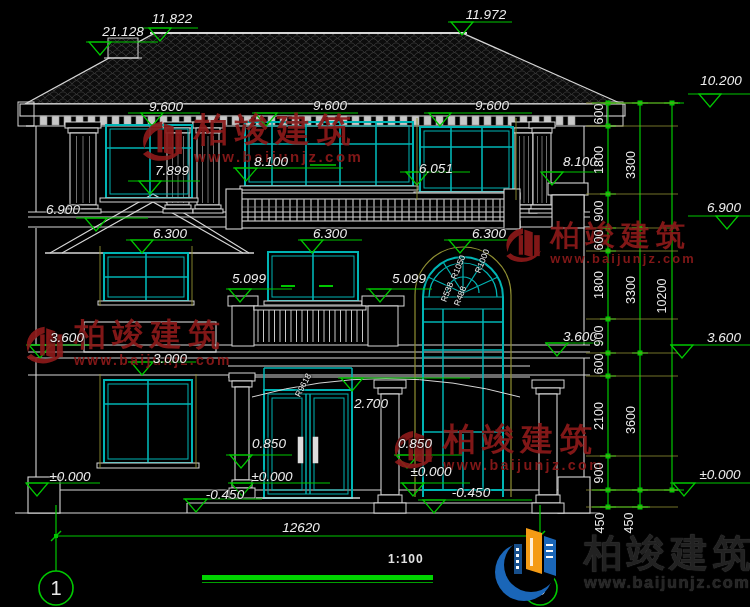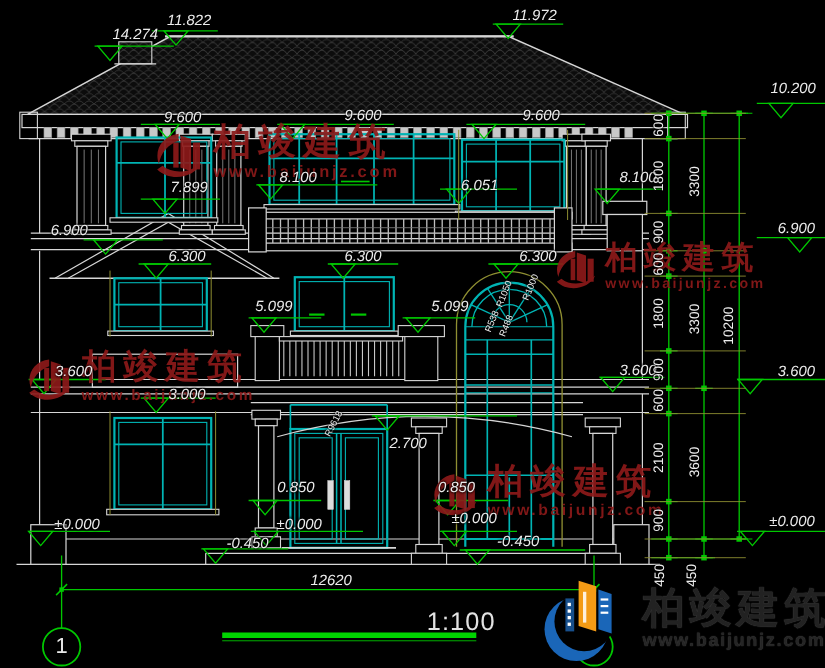--- a/index.html
+++ b/index.html
@@ -17,21 +17,21 @@
   .wm4{left:390px;top:422px;transform:scale(.95);}
   
   #labels{position:absolute;left:0;top:0;width:750px;height:607px;z-index:3;pointer-events:none;}
   .lvl,.vdim,.rad{position:absolute;transform:translate(-50%,-50%);color:#ededed;white-space:nowrap;
         font-family:"Liberation Sans",sans-serif;text-shadow:0 1px 2px #000,0 -1px 2px #000;}
   .lvl{font-size:13.5px;font-style:italic;}
   .vdim{font-size:12.5px;}
   .rad{font-size:8.5px;}
   
   .title-main{position:absolute;left:202px;top:543px;z-index:4;font-size:23px;color:#e2e2e2;letter-spacing:2px;white-space:nowrap;}
-  .title-scale{position:absolute;left:388px;top:552px;z-index:4;font-size:23px;color:#e2e2e2;letter-spacing:1px;}
+  .title-scale{position:absolute;left:388px;top:552px;z-index:4;font-size:12px;color:#e2e2e2;letter-spacing:1px;font-weight:bold;}
   .title-underline{position:absolute;left:202px;top:575px;width:231px;height:5px;background:#00d400;z-index:4;}
   .title-underline2{position:absolute;left:202px;top:582px;width:231px;height:1px;background:#00a000;z-index:4;}
   .bubble{position:absolute;transform:translate(-50%,-50%);z-index:3;font-size:20px;color:#e8e8e8;}
   .bubble1{left:56px;top:588px;}
   .bubble8{left:540px;top:588px;}
   
   .brand{position:absolute;left:486px;top:518px;z-index:5;display:flex;align-items:flex-start;}
   .brand-text{display:flex;flex-direction:column;margin-left:2px;margin-top:16px;}
   .brand-name{font-size:38px;font-weight:bold;letter-spacing:5px;color:#222;line-height:1.0;white-space:nowrap;
               text-shadow:0 0 1px #5a5a5a,1px 1px 1px #000;}
@@ -505,21 +505,21 @@
       <polygon points="32,10 44,14 44,50 32,46" fill="#8c1a1a"></polygon>
       <rect x="46" y="18" width="8" height="30" fill="#8c1a1a"></rect>
     </svg>
     <div class="wm-text">
       <span class="wm-name">柏竣建筑</span>
       <span class="wm-url">www.baijunjz.com</span>
     </div>
   </div>
 
   <div id="labels">
-      <span class="lvl" style="left: 123px; top: 31px;">14.274</span>
+      <span class="lvl" style="left: 123px; top: 31px;">21.128</span>
       <span class="lvl" style="left: 172px; top: 18px;">11.822</span>
       <span class="lvl" style="left: 486px; top: 14px; text-align: center;">11.972</span>
       <span class="lvl" style="left: 166px; top: 106px;">9.600</span>
       <span class="lvl" style="left: 330px; top: 105px;">9.600</span>
       <span class="lvl" style="left: 492px; top: 105px;">9.600</span>
       <span class="lvl" style="left: 271px; top: 161px;">8.100</span>
       <span class="lvl" style="left: 580px; top: 161px;">8.100</span>
       <span class="lvl" style="left: 172px; top: 170px;">7.899</span>
       <span class="lvl" style="left: 436px; top: 168px;">6.051</span>
       <span class="lvl" style="left: 63px; top: 209px;">6.900</span>

